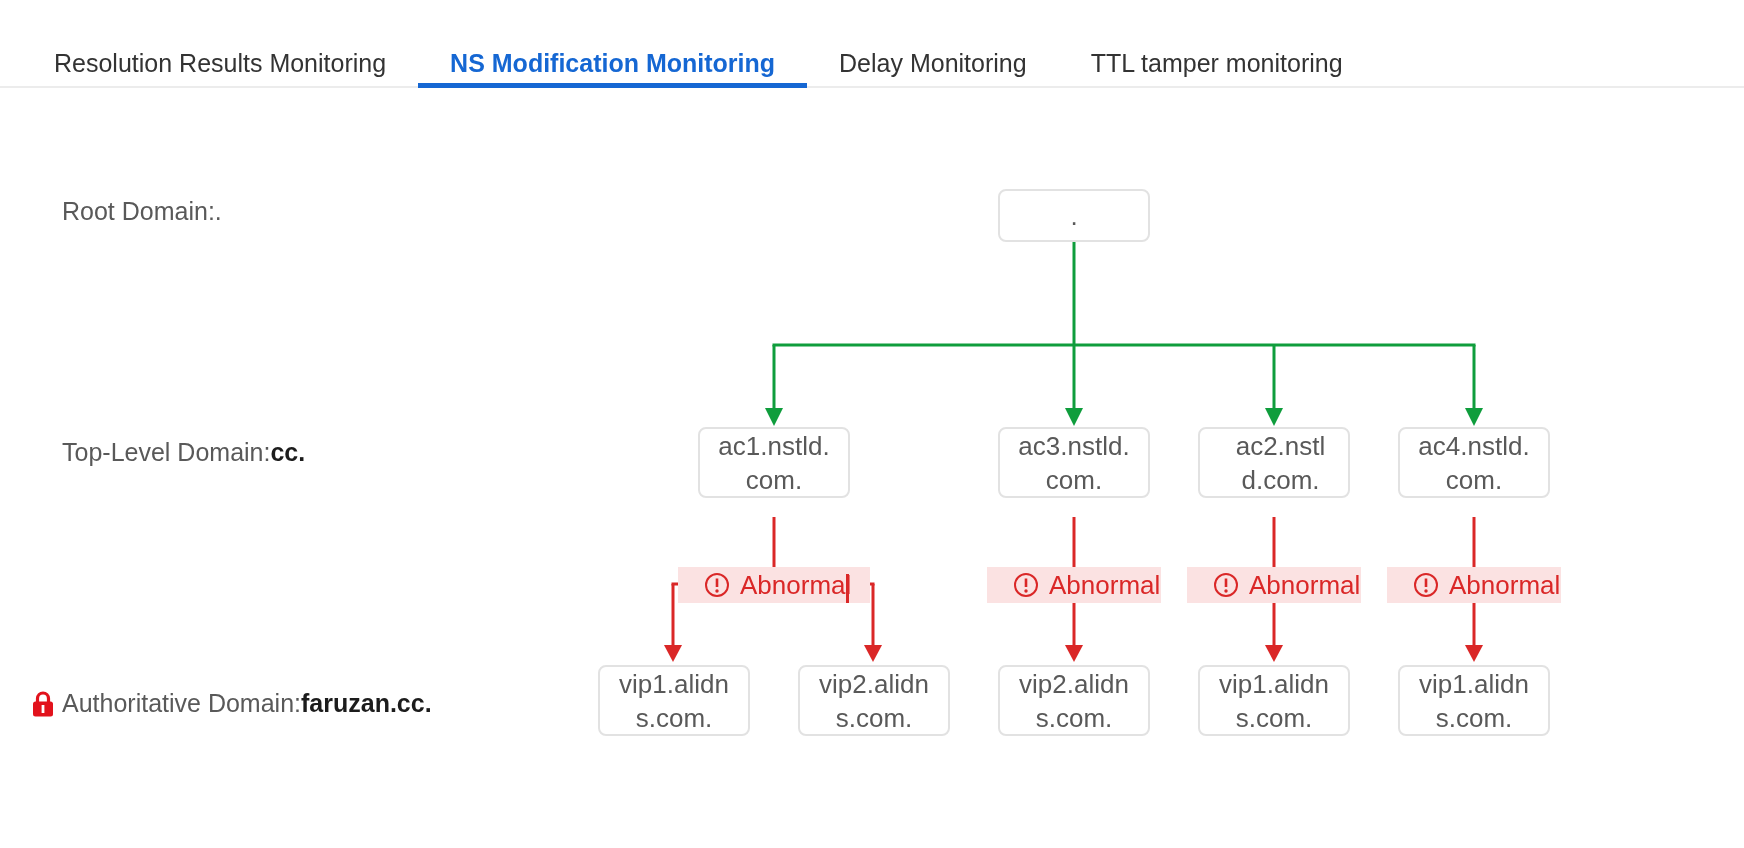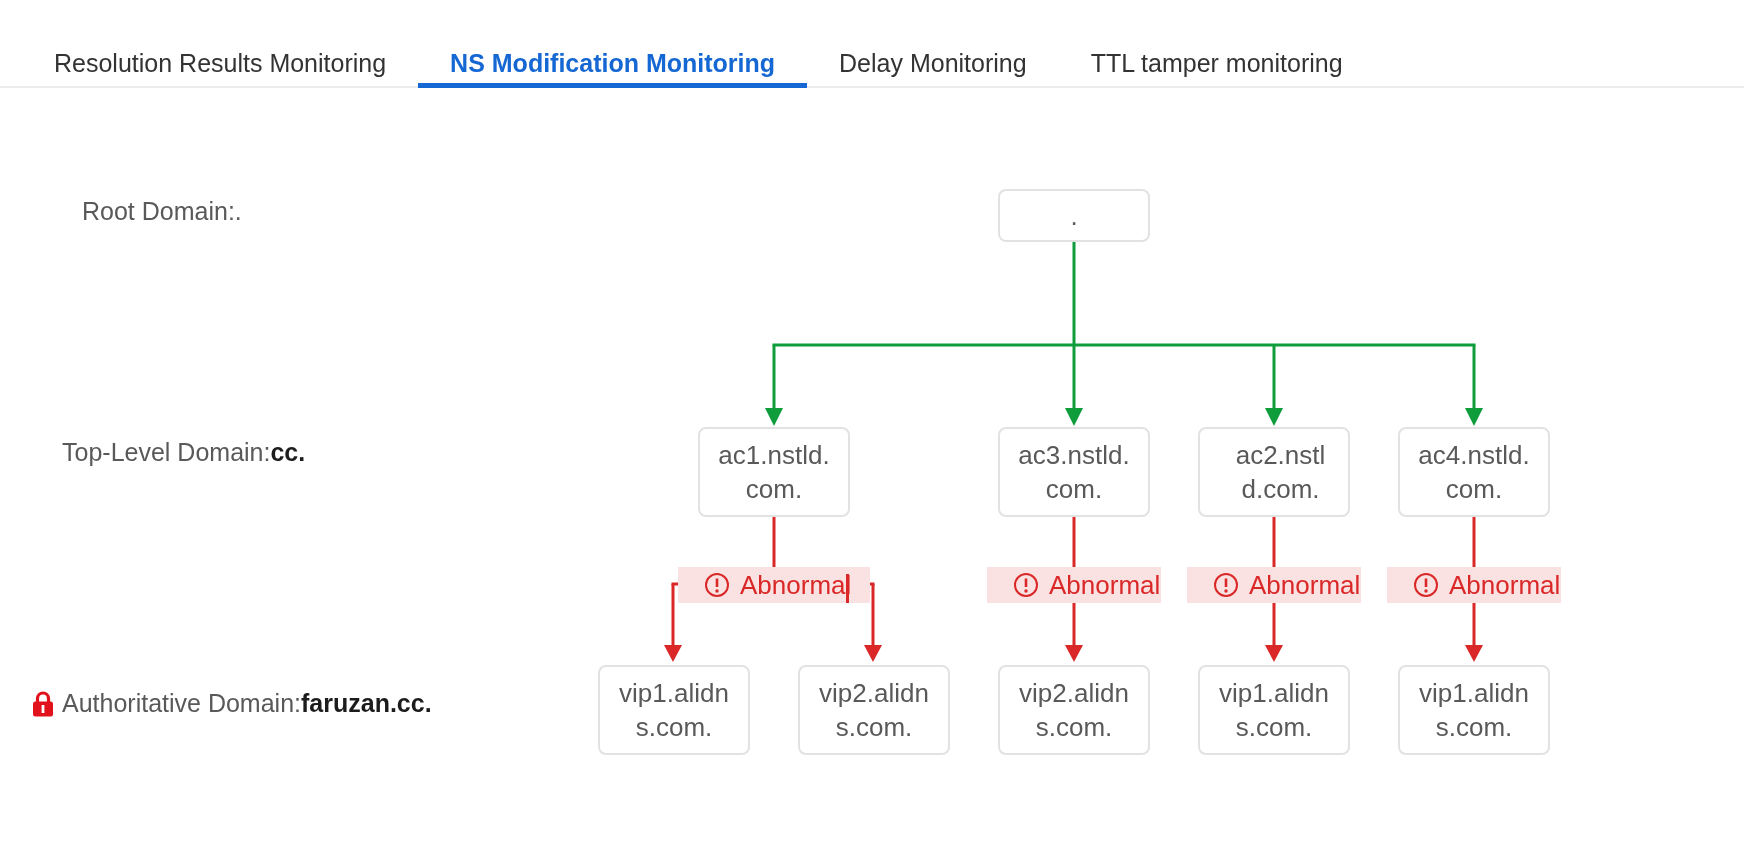--- a/index.html
+++ b/index.html
@@ -76,21 +76,21 @@
     font-size: 26px;
     line-height: 34px;
     text-align: center;
     display: flex;
     align-items: center;
     justify-content: center;
     padding: 10px 17px;
   }
   .node .node-text { word-break: break-all; }
   .node.root-node { height: 53px; padding: 0; }
-  .node.mid-node, .node.leaf-node { height: 90px; }
+  .node.mid-node, .node.leaf-node { height: 71px; }
 
   .badge {
     position: absolute;
     top: 567px;
     height: 36px;
     background: #fbe2e2;
     border-radius: 0;
     color: #da2727;
     font-size: 26px;
     display: flex;
@@ -155,21 +155,21 @@
         <line x1="1074" y1="517" x2="1074" y2="647" fill="none"></line>
         <line x1="1274" y1="517" x2="1274" y2="647" fill="none"></line>
         <line x1="1474" y1="517" x2="1474" y2="647" fill="none"></line>
         <polygon points="1065,645 1083,645 1074,662" stroke="none"></polygon>
         <polygon points="1265,645 1283,645 1274,662" stroke="none"></polygon>
         <polygon points="1465,645 1483,645 1474,662" stroke="none"></polygon>
       </g>
     </svg>
   </div>
 
-  <div class="row-label" style="top:196px;margin-left:20px;">
+  <div class="row-label" style="top:196px;">
     <span>Root Domain:</span><span class="label-value plain">.</span>
   </div>
   <div class="row-label" style="top:437px;">
     <span>Top-Level Domain:</span><span class="label-value">cc.</span>
   </div>
   <svg class="lock" style="top:690px;" viewBox="0 0 26 28">
     <path d="M7.5 12 v-3.5 a5.5 5.5 0 0 1 11 0 V12" fill="none" stroke="#e2121c" stroke-width="3.2"></path>
     <rect x="3" y="11.5" width="20" height="15" rx="2.5" fill="#e2121c"></rect>
     <rect x="11.6" y="15" width="2.8" height="8" fill="#ffffff"></rect>
   </svg>

